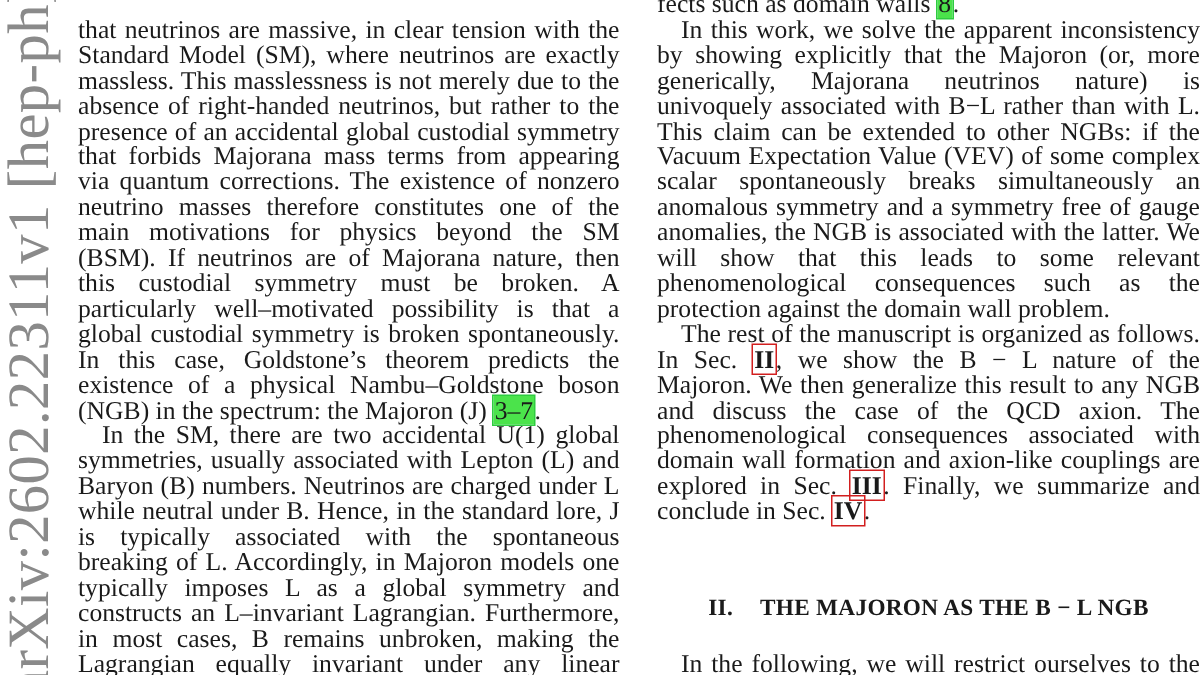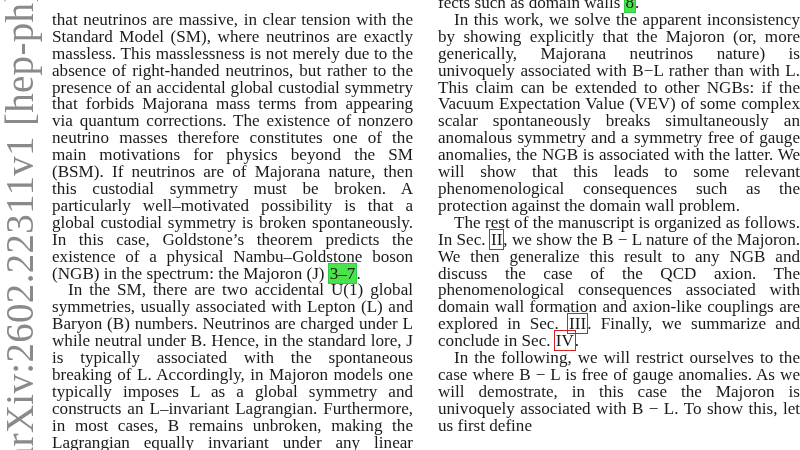--- a/index.html
+++ b/index.html
@@ -25,21 +25,21 @@
   .col {
     position:absolute; top:-5px;
     font-family:"Liberation Serif", serif;
     font-size:17.1px; line-height:16.9px; text-align:justify;
   }
   .col.left { left:52px; width:361px; }
   .col.right { left:438px; width:362px; }
   .col p { margin:0; }
   .indent { text-indent:16px; }
   .cite-green { outline:1px solid #2ecc40; background:#4be34b; padding:0 1px; }
-  .ref-red { outline:1.5px solid #d21f1f; padding:0 1px; }
+  .ref-red { outline:1.5px solid #d21f1f; padding:0 1px;font-weight:bold; }
   .heading {
     text-align:center; font-weight:bold; font-size:15.5px;
     margin:47px 0 21px 0; letter-spacing:0.2px; line-height:17px;
   }
   .heading .num { margin-right:18px; }
 </style>
 </head>
 <body>
 
 <div class="watermark">
@@ -55,14 +55,17 @@
 </div>
 
 <div class="col right">
   <p>
     <span>fects such as domain walls </span><span class="cite-green">8</span><span>.</span>
   </p>
   <p class="indent">In this work, we solve the apparent inconsistency by showing explicitly that the Majoron (or, more generically, Majorana neutrinos nature) is univoquely associated with B−L rather than with L. This claim can be extended to other NGBs: if the Vacuum Expectation Value (VEV) of some complex scalar spontaneously breaks simultaneously an anomalous symmetry and a symmetry free of gauge anomalies, the NGB is associated with the latter. We will show that this leads to some relevant phenomenological consequences such as the protection against the domain wall problem.</p>
   <p class="indent">
     <span>The rest of the manuscript is organized as follows. In Sec. </span><span class="ref-red">II</span><span>, we show the B − L nature of the Majoron. We then generalize this result to any NGB and discuss the case of the QCD axion. The phenomenological consequences associated with domain wall formation and axion-like couplings are explored in Sec. </span><span class="ref-red">III</span><span>. Finally, we summarize and conclude in Sec. </span><span class="ref-red">IV</span><span>.</span>
   </p>
+  <div class="heading">
+    <span class="num">II.</span><span>THE MAJORON AS THE B − L NGB</span>
+  </div>
   <p class="indent">In the following, we will restrict ourselves to the case where B − L is free of gauge anomalies. As we will demostrate, in this case the Majoron is univoquely associated with B − L. To show this, let us first define</p>
 </div>
 
 </body></html>

